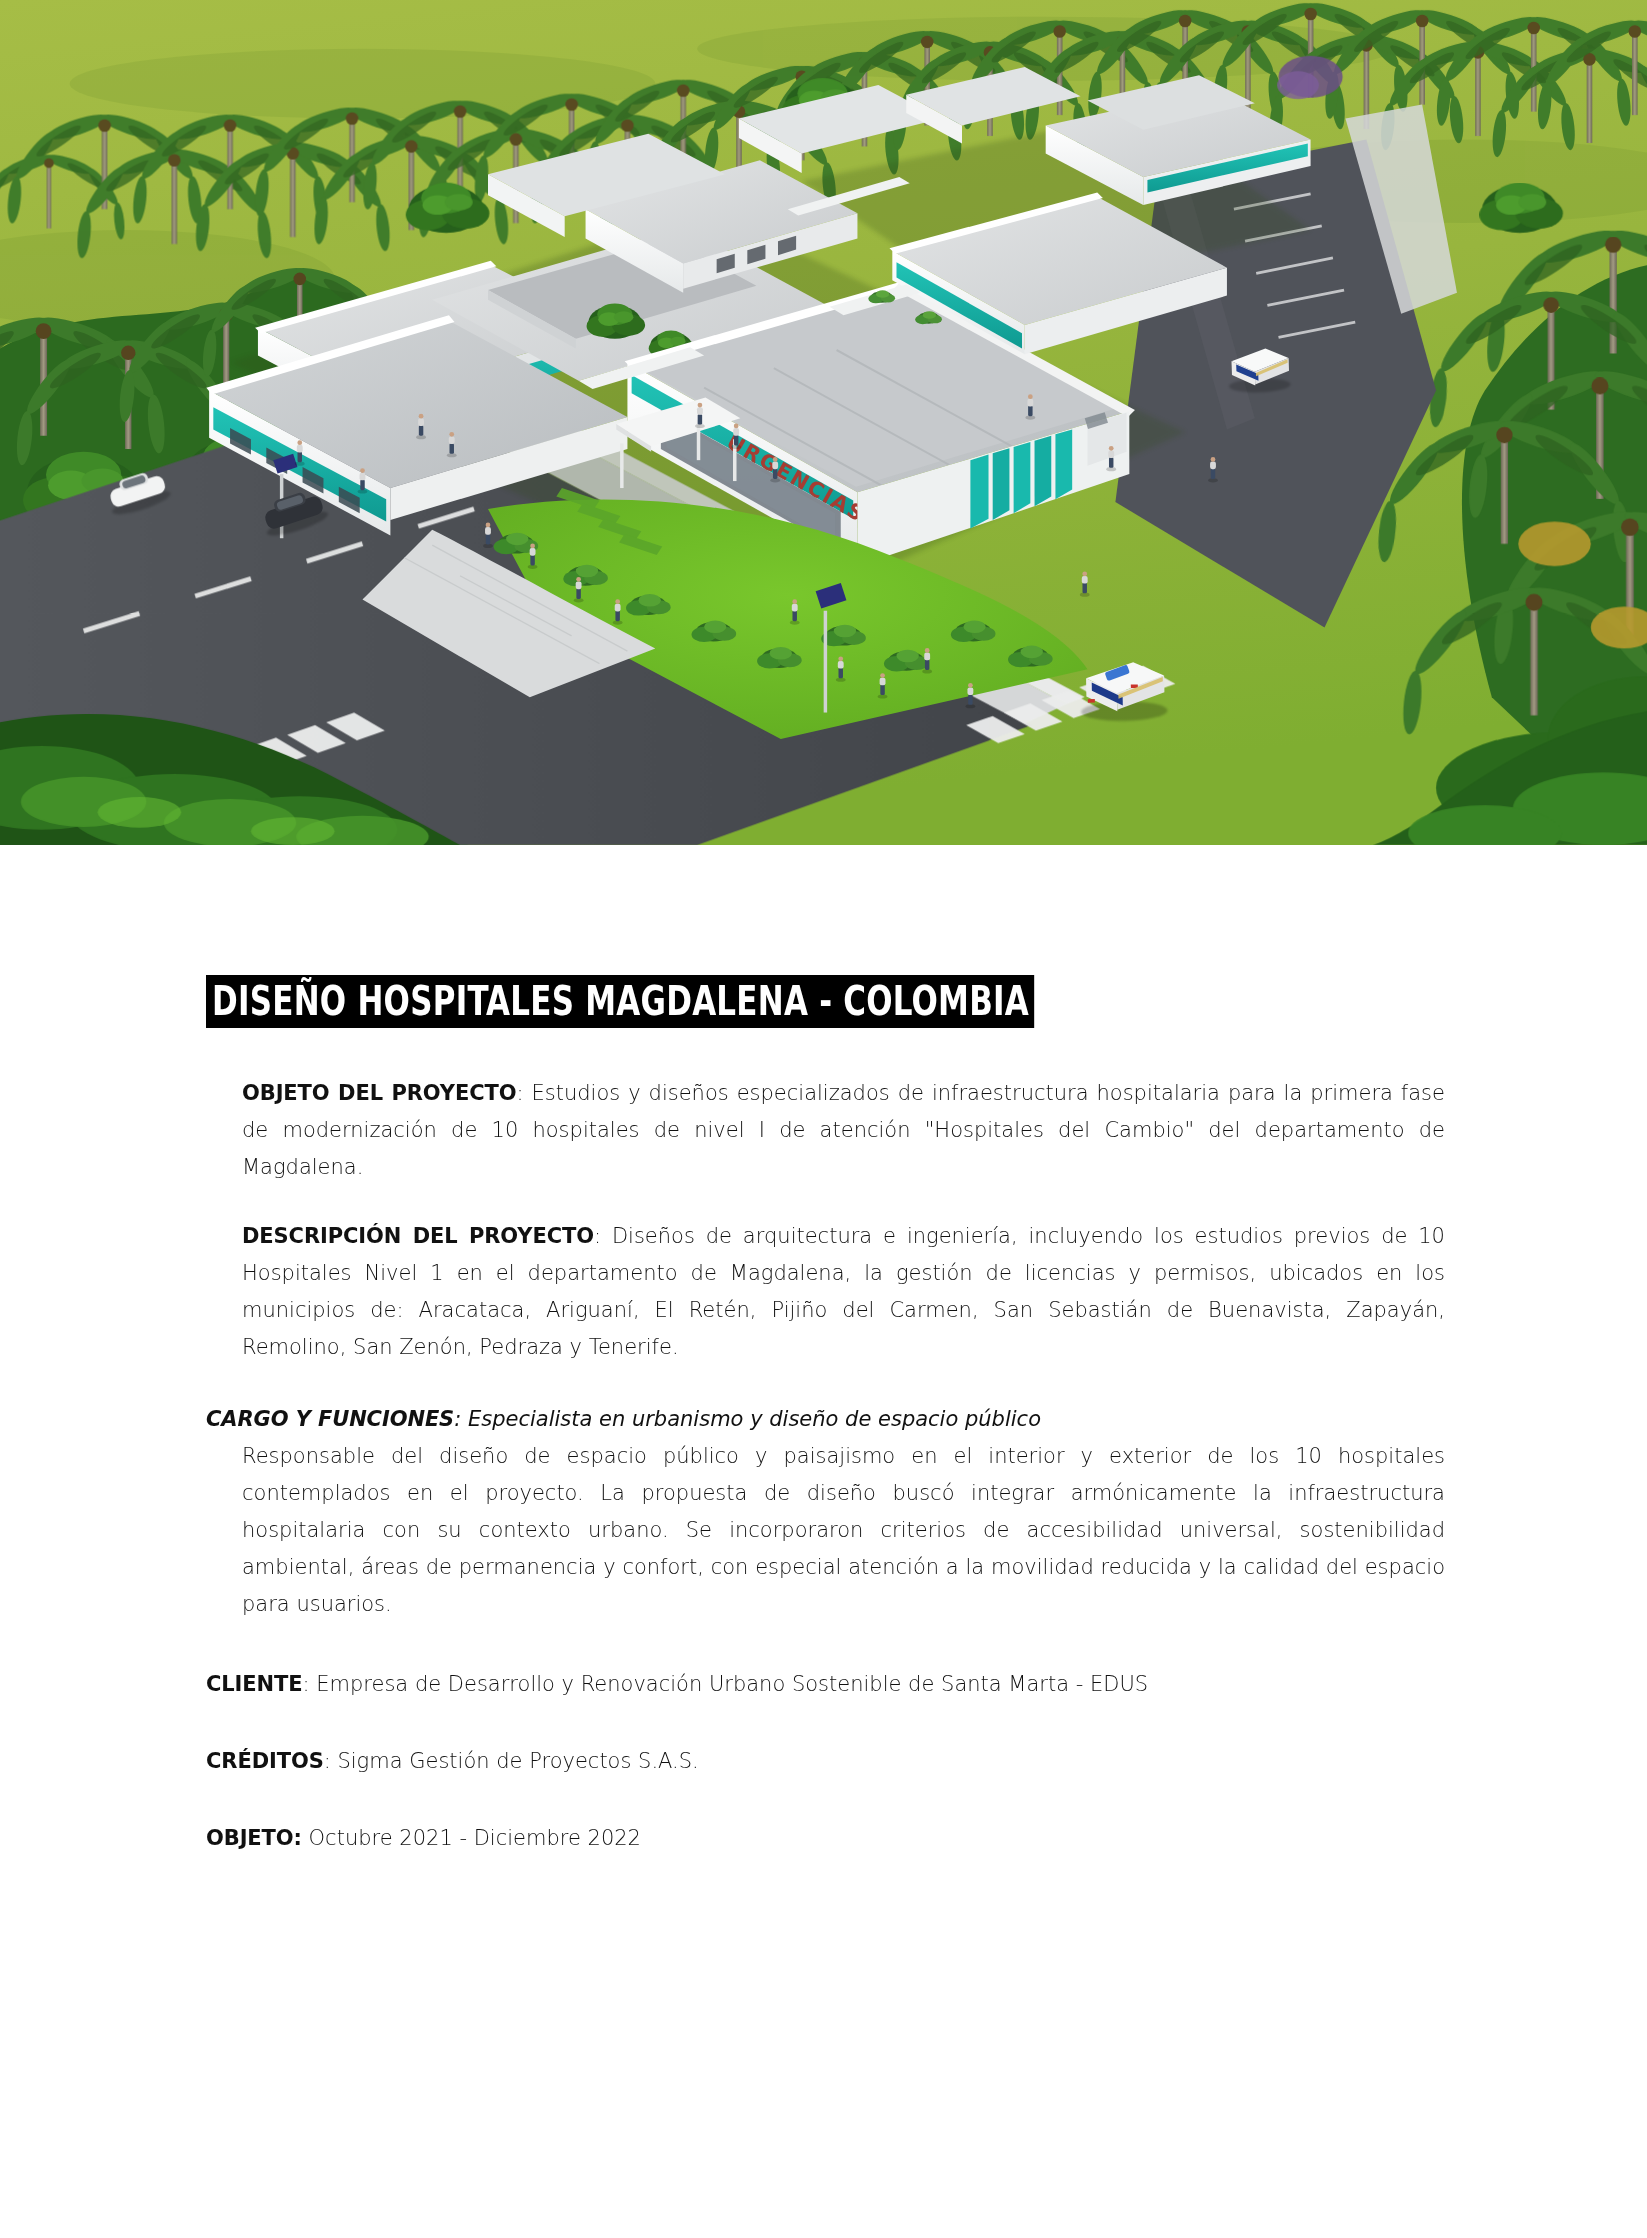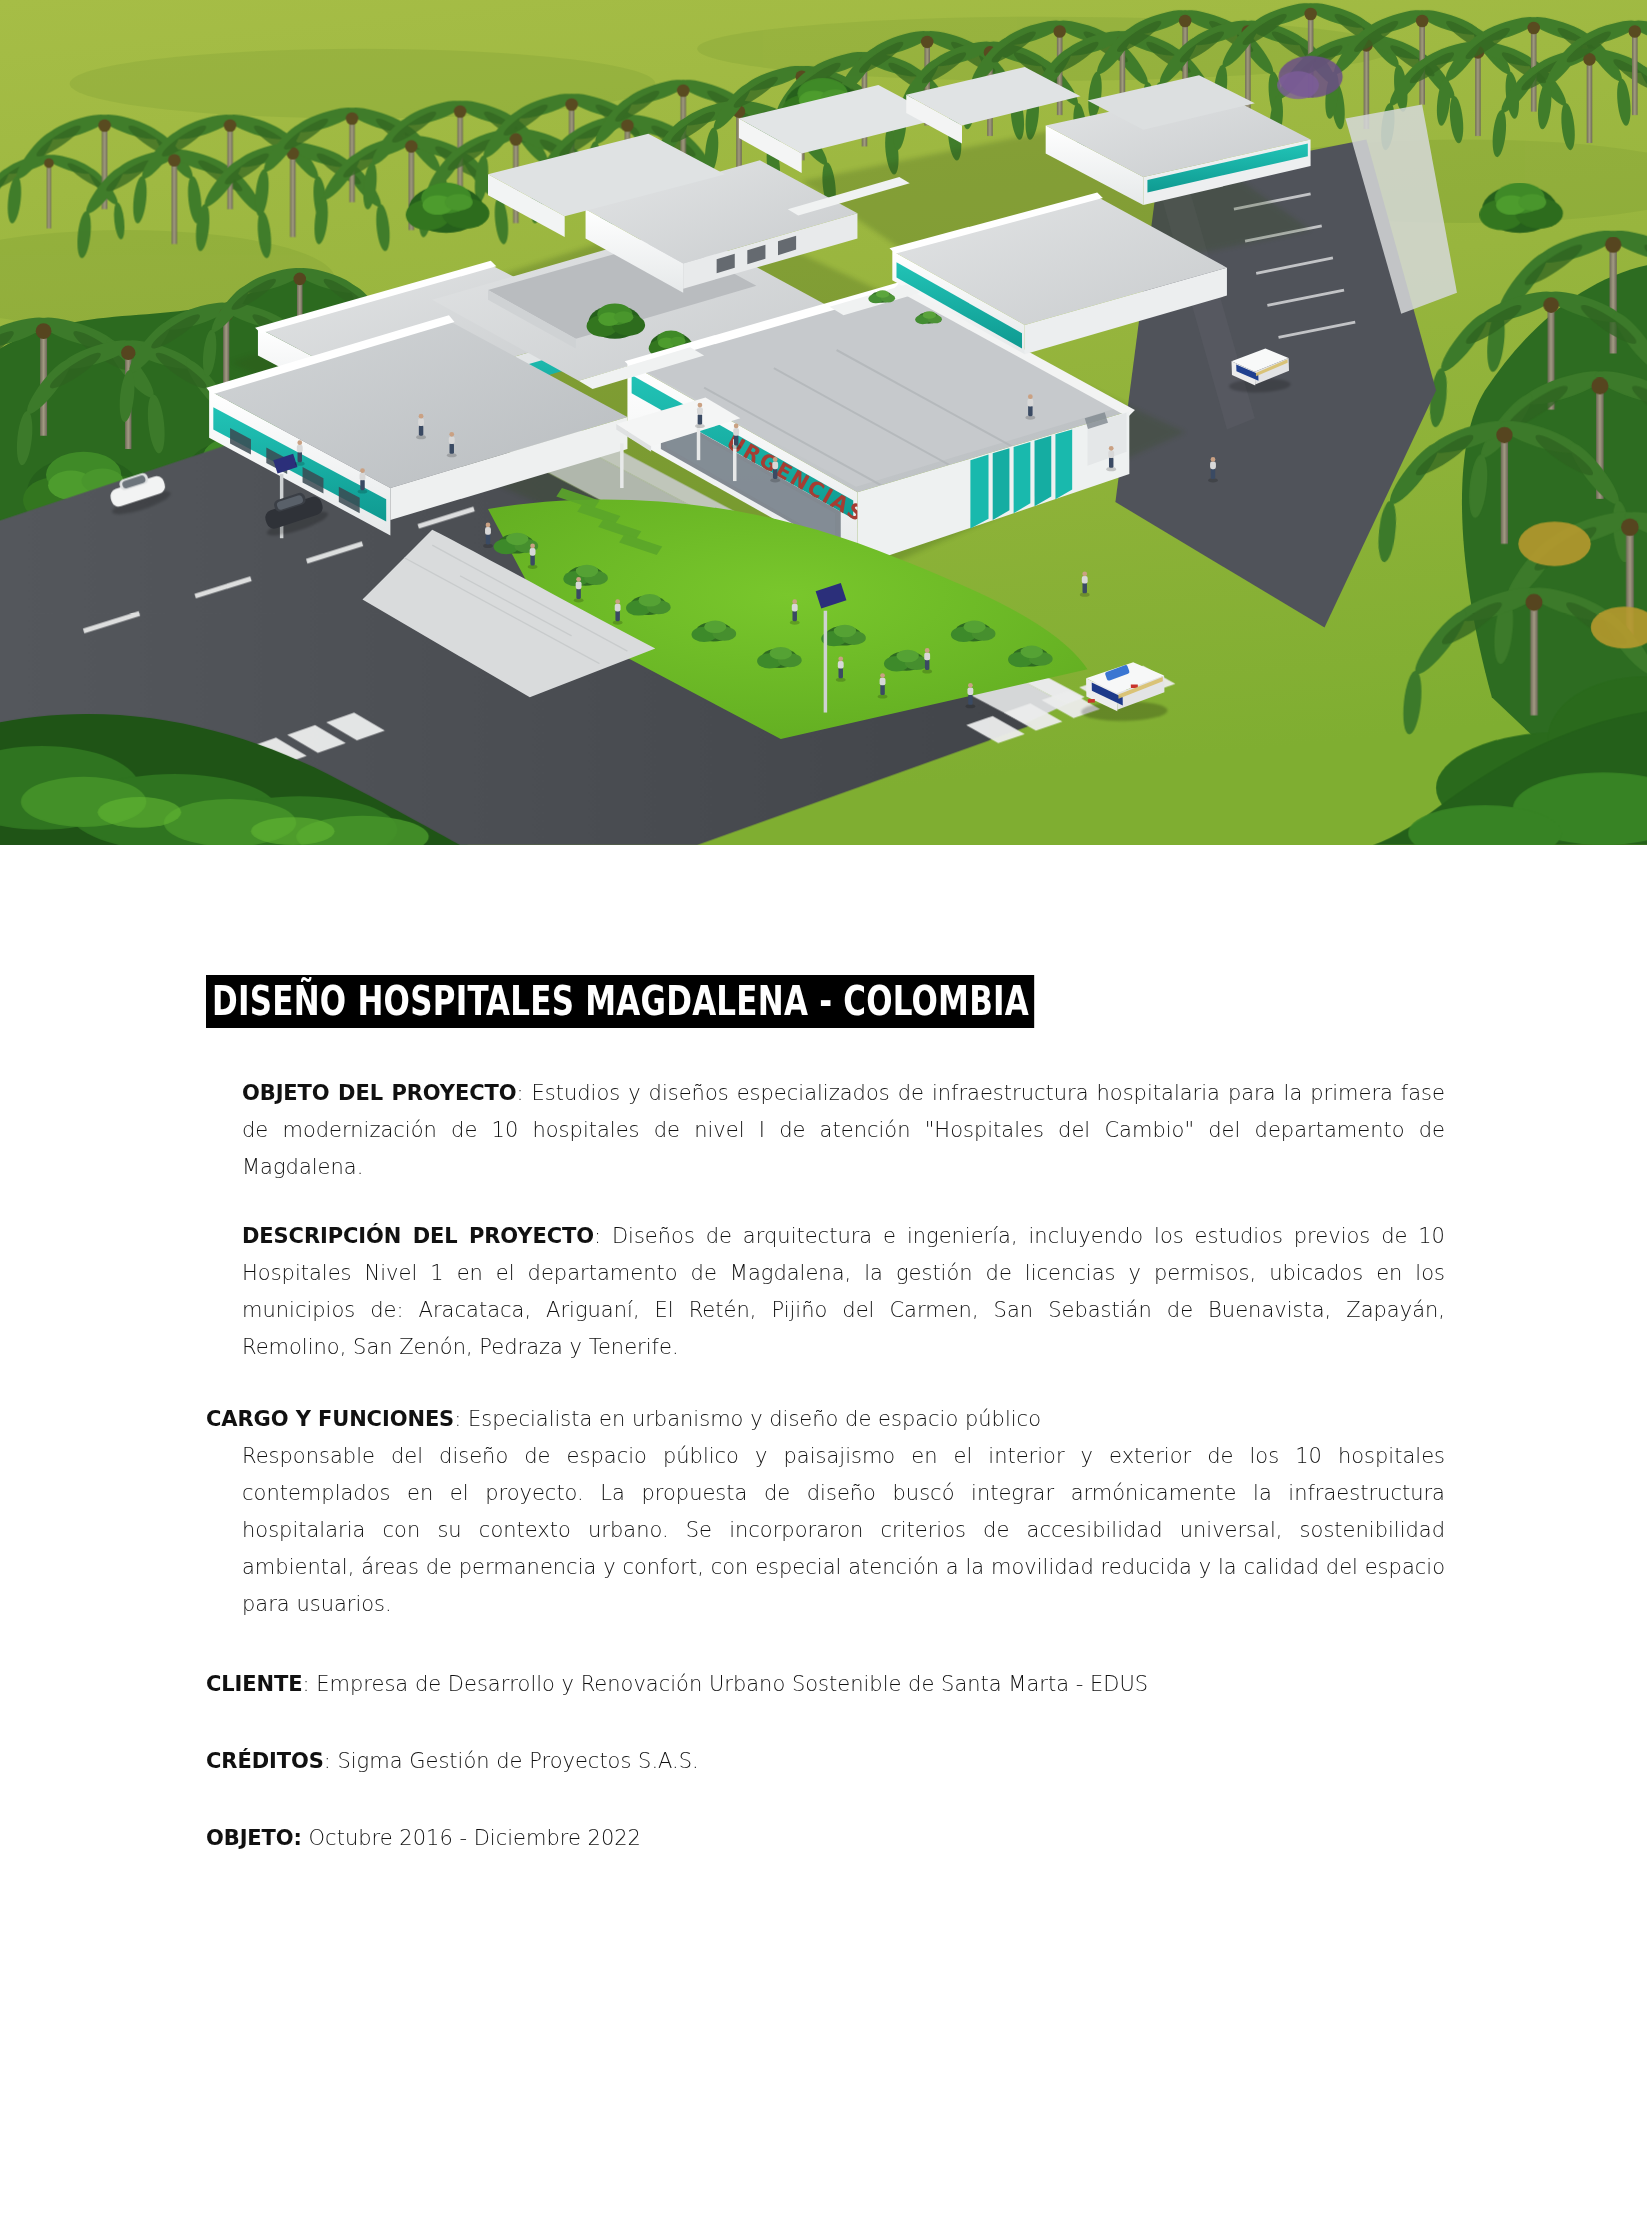--- a/index.html
+++ b/index.html
@@ -20,21 +20,21 @@
          font-weight:700;font-size:40px;line-height:1.16;letter-spacing:0.3px;
          padding:2.8px 5.6px 4.2px 7px;white-space:nowrap;
          transform:scaleX(0.86);transform-origin:left center;}
 
   .body-col{position:absolute;left:206px;top:230px;width:1239px;
             color:#111111;font-size:21px;line-height:37px;font-weight:300;
             font-family:"DejaVu Sans","Liberation Sans",sans-serif;}
 
   .para{margin:0 0 32px 0;}
   .para.justify{text-align:justify;text-justify:inter-word;margin-left:36px;}
-  .para.tight{margin-bottom:0;}
+  .para.tight{margin-bottom:0;font-style:italic;}
   .para b,.lbl{font-weight:700;letter-spacing:-0.1px;}
   .para.block2{margin-bottom:35px;}
   .gap-lg{margin-bottom:40px;}
   .gap-xl{margin-bottom:43px;}
 </style>
 </head>
 <body>
 
 <div class="hero">
   <svg viewBox="0 0 2364 1212" preserveAspectRatio="none">
@@ -537,17 +537,17 @@
     <p class="para justify block2"><b class="lbl">DESCRIPCIÓN DEL PROYECTO</b><span>: </span><span>Diseños de arquitectura e ingeniería, incluyendo los estudios previos de 10 Hospitales Nivel 1 en el departamento de Magdalena, la gestión de licencias y permisos, ubicados en los municipios de: Aracataca, Ariguaní, El Retén, Pijiño del Carmen, San Sebastián de Buenavista, Zapayán, Remolino, San Zenón, Pedraza y Tenerife.</span></p>
 
     <p class="para tight"><b class="lbl">CARGO Y FUNCIONES</b><span>: </span><span>Especialista en urbanismo y diseño de espacio público</span></p>
 
     <p class="para justify gap-xl">Responsable del diseño de espacio público y paisajismo en el interior y exterior de los 10 hospitales contemplados en el proyecto. La propuesta de diseño buscó integrar armónicamente la infraestructura hospitalaria con su contexto urbano. Se incorporaron criterios de accesibilidad universal, sostenibilidad ambiental, áreas de permanencia y confort, con especial atención a la movilidad reducida y la calidad del espacio para usuarios.</p>
 
     <p class="para gap-lg"><b class="lbl">CLIENTE</b><span>: </span><span>Empresa de Desarrollo y Renovación Urbano Sostenible de Santa Marta - EDUS</span></p>
 
     <p class="para gap-lg"><b class="lbl">CRÉDITOS</b><span>: </span><span>Sigma Gestión de Proyectos S.A.S.</span></p>
 
-    <p class="para"><b class="lbl">OBJETO:</b><span> </span><span>Octubre 2016 - Diciembre 2022</span></p>
+    <p class="para"><b class="lbl">OBJETO:</b><span> </span><span>Octubre 2021 - Diciembre 2022</span></p>
 
   </div>
 </div>
 
 
 </body></html>

